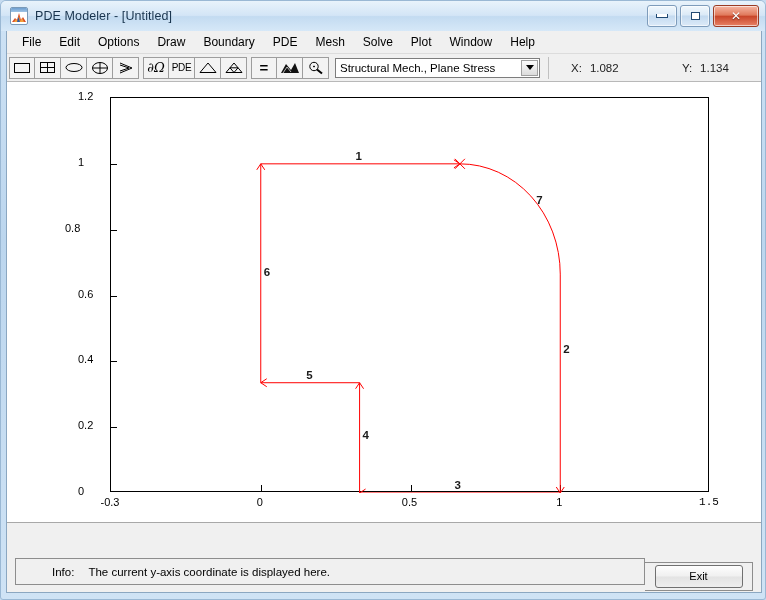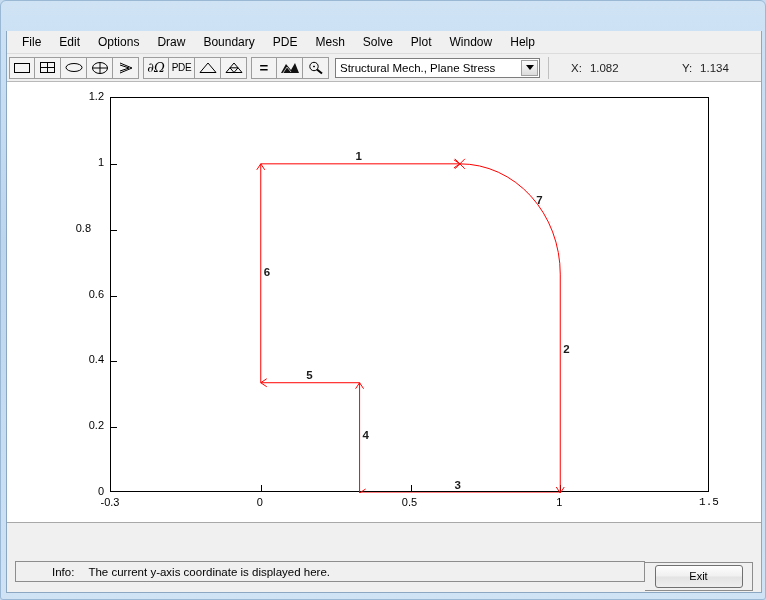--- a/index.html
+++ b/index.html
@@ -120,53 +120,75 @@
   }
   .axes{
     position:absolute;left:103px;top:15px;width:599px;height:395px;
     border:1px solid #000;box-sizing:border-box;background:#fff;
   }
   .tick{position:absolute;background:#000;}
   .ticklbl{
     position:absolute;font-size:11px;color:#000;
     font-family:"Liberation Sans",sans-serif;white-space:nowrap;
   }
-  .ytl{text-align:right;}
+  .ytl{text-align:left;}
   .geom{position:absolute;left:0;top:0;}
   .edgelbl{
     position:absolute;font-size:11.5px;color:#1a1a1a;font-weight:bold;
     font-family:"Liberation Sans",sans-serif;
   }
   
   .statusbar{
     position:absolute;left:0;bottom:0;right:0;height:32px;
     background:#f0f0f0;display:flex;align-items:center;
   }
   .statusfield{
     margin-left:8px;margin-top:1px;margin-bottom:10px;
-    flex:1;height:21px;border:1px solid #8d8d8d;background:#f0f0f0;
+    flex:1;height:27px;border:1px solid #8d8d8d;background:#f0f0f0;
     display:flex;align-items:center;box-sizing:border-box;
   }
   .statusfield .il{font-size:11.5px;margin-left:36px;margin-right:14px;}
   .statusfield .it{font-size:11.5px;}
   .exitwrap{width:108px;display:flex;align-items:center;justify-content:center;
     height:29px;border:1px solid #8d8d8d;border-left:none;background:#f0f0f0;
     margin-right:8px;box-sizing:border-box;}
   .exitbtn{
     width:86px;height:21px;border:1px solid #707070;border-radius:3px;
     background:linear-gradient(to bottom,#fdfdfd 0%,#f0f0f0 48%,#e3e3e3 52%,#eeeeee 100%);
     font-size:11px;display:flex;align-items:center;justify-content:center;
     color:#000;cursor:default;
   }
 </style>
 </head>
 <body>
 
 <div class="window">
 
+  <div class="titlebar">
+    <div class="app-icon">
+      <div class="bar"></div>
+      <svg width="14" height="11" viewBox="0 0 14 11">
+        <path d="M0 10 L3 6 L5 8 L7 1 L9 8 L11 5 L14 10 Z" fill="#d94f2b"></path>
+        <path d="M2 10 L4 7 L6 9 L7 3 L8 9 L10 6 L12 10 Z" fill="#f2a13a"></path>
+        <path d="M5 10 L6.5 5 L8 10 Z" fill="#2f5fa8"></path>
+      </svg>
+    </div>
+    <div class="title-text">PDE Modeler - [Untitled]</div>
+    <div class="win-btns">
+      <div class="wb">
+        <div class="minglyph"></div>
+      </div>
+      <div class="wb">
+        <div class="maxglyph"></div>
+      </div>
+      <div class="wb close">
+        <span class="g">✕</span>
+      </div>
+    </div>
+  </div>
 
   <div class="client">
 
     <div class="menubar">
       <div class="menu-item">File</div>
       <div class="menu-item">Edit</div>
       <div class="menu-item">Options</div>
       <div class="menu-item">Draw</div>
       <div class="menu-item">Boundary</div>
       <div class="menu-item">PDE</div>

